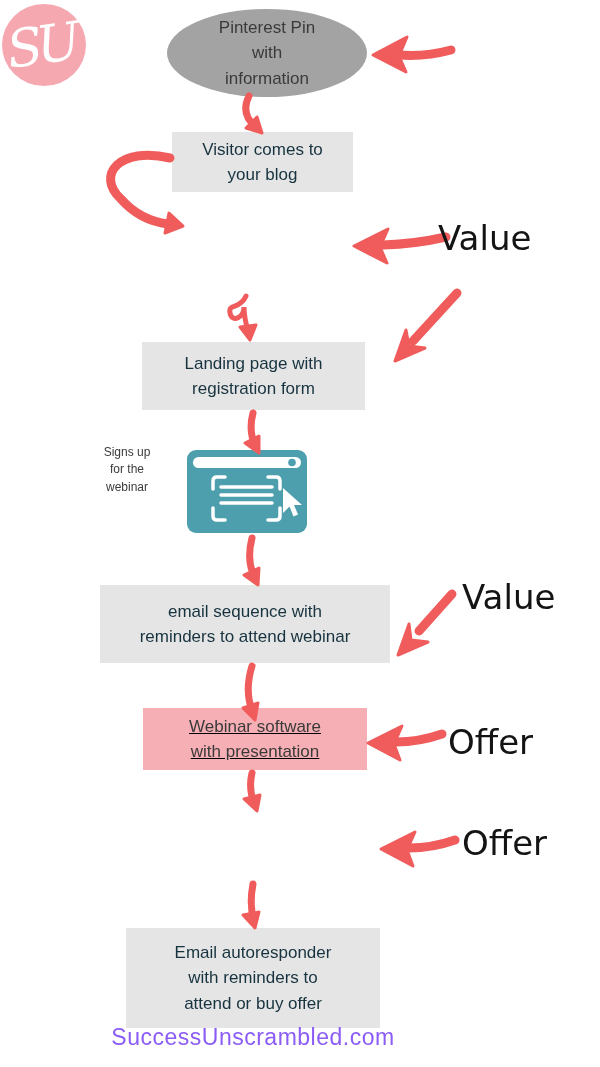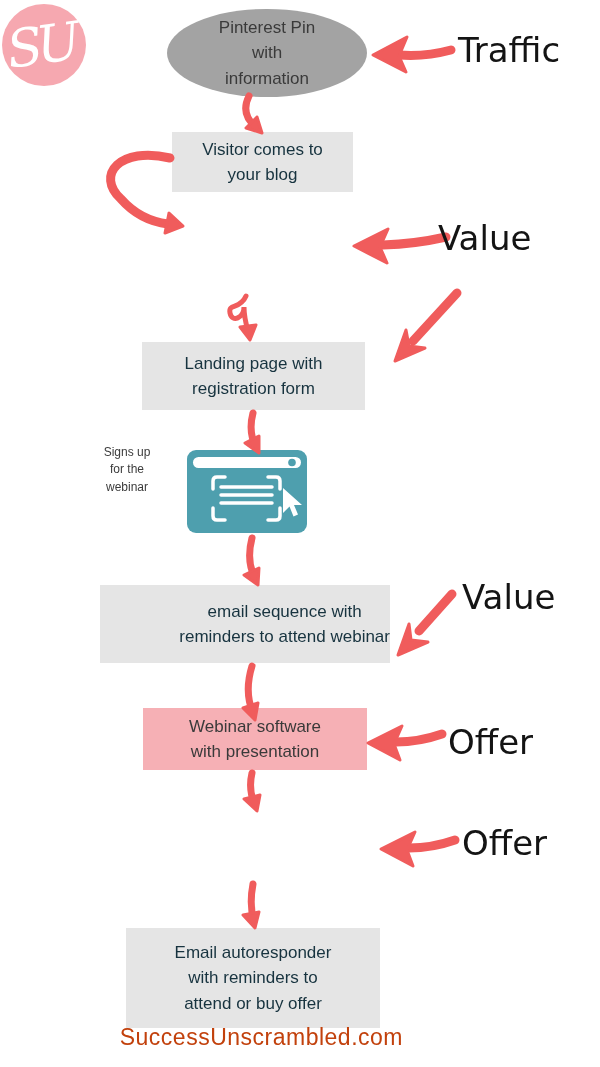--- a/index.html
+++ b/index.html
@@ -42,21 +42,21 @@
   .annotation {
     position:absolute; left:62px; top:444px; width:130px; z-index:1;
     text-align:center; color:#3b3b3b; font-size:12px; line-height:1.45;
     white-space:pre-line;
   }
   
   .browser-icon { position:absolute; left:187px; top:450px; width:120px; height:83px; z-index:1; }
   
   .footer {
     position:absolute; left:103px; top:1024px; width:300px; z-index:1;
-    text-align:right; color:#c2410c; font-size:23px; letter-spacing:0.5px;
+    text-align:center; color:#8b5cf6; font-size:23px; letter-spacing:0.5px;
   }
   
   .arrows {
     position:absolute; left:0; top:0; width:600px; height:1067px;
     z-index:2; pointer-events:none;
   }
   .arrows path.shaft { fill:none; stroke:#f05c5c; stroke-linecap:round; }
   .arrows polygon { fill:#f05c5c; stroke:#f05c5c; stroke-width:3; stroke-linejoin:round; }
 </style>
 </head>
@@ -100,38 +100,37 @@
         <path d="M 26,58 L 26,66 Q 26,70 30,70 L 38,70"></path>
         <path d="M 93,58 L 93,66 Q 93,70 89,70 L 81,70"></path>
         <path d="M 34,37 L 85,37"></path>
         <path d="M 34,45 L 85,45"></path>
         <path d="M 34,53 L 85,53"></path>
       </g>
       <path d="M 96,38 L 96,63 L 102.5,56.5 L 106.5,66.5 L 111,64.5 L 107,55 L 115,55 Z" fill="#ffffff"></path>
     </svg>
   </div>
 
-  <div class="node teal" style="left:100px; top:585px; width:290px; height:78px;justify-content:flex-end;">
+  <div class="node teal" style="left:100px; top:585px; width:290px; height:78px;">
     <span class="node-text on-teal">email sequence with
 reminders to attend webinar</span>
   </div>
 
-  <div class="node pinkr" style="left:143px; top:708px; width:224px; height:62px;">
+  <div class="node pinkr" style="left:143px; top:708px; width:224px; height:62px;text-decoration:underline;">
     <span class="node-text on-pink">Webinar software
 with presentation</span>
   </div>
 
 
   <div class="node teal" style="left:126px; top:928px; width:254px; height:100px;">
     <span class="node-text on-teal">Email autoresponder
 with reminders to
 attend or buy offer</span>
   </div>
 
-  <div class="callout" style="left:458px; top:33px;">Traffic</div>
   <div class="callout" style="left:438px; top:221px;">Value</div>
   <div class="callout" style="left:462px; top:580px;">Value</div>
   <div class="callout" style="left:448px; top:725px;">Offer</div>
   <div class="callout" style="left:462px; top:826px;">Offer</div>
 
   <div class="footer">SuccessUnscrambled.com</div>
 
   <svg class="arrows" viewBox="0 0 600 1067">
 
     <g>

